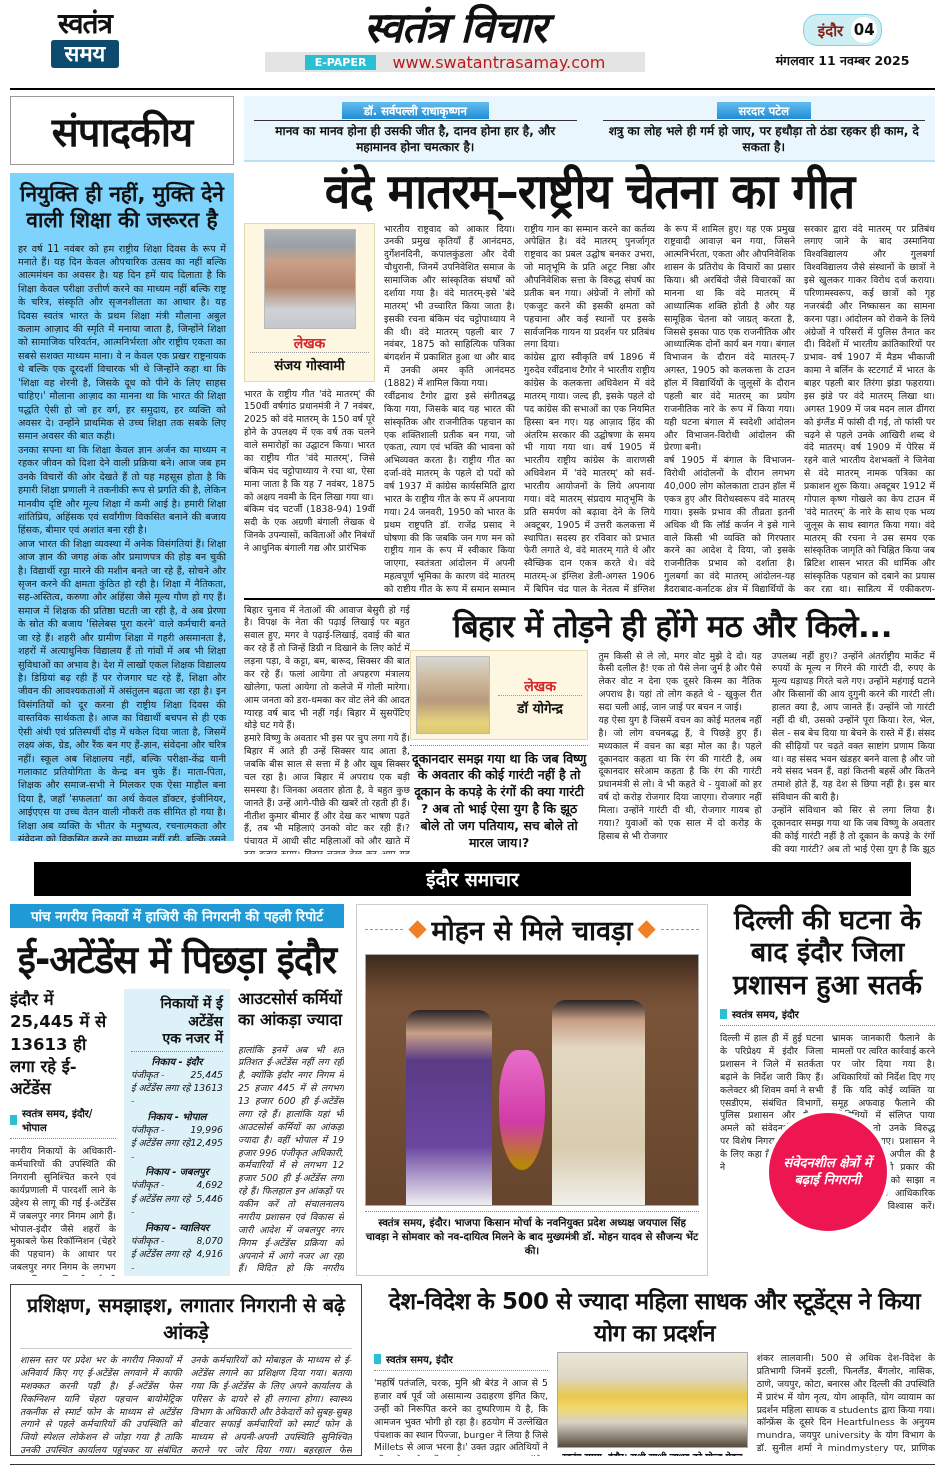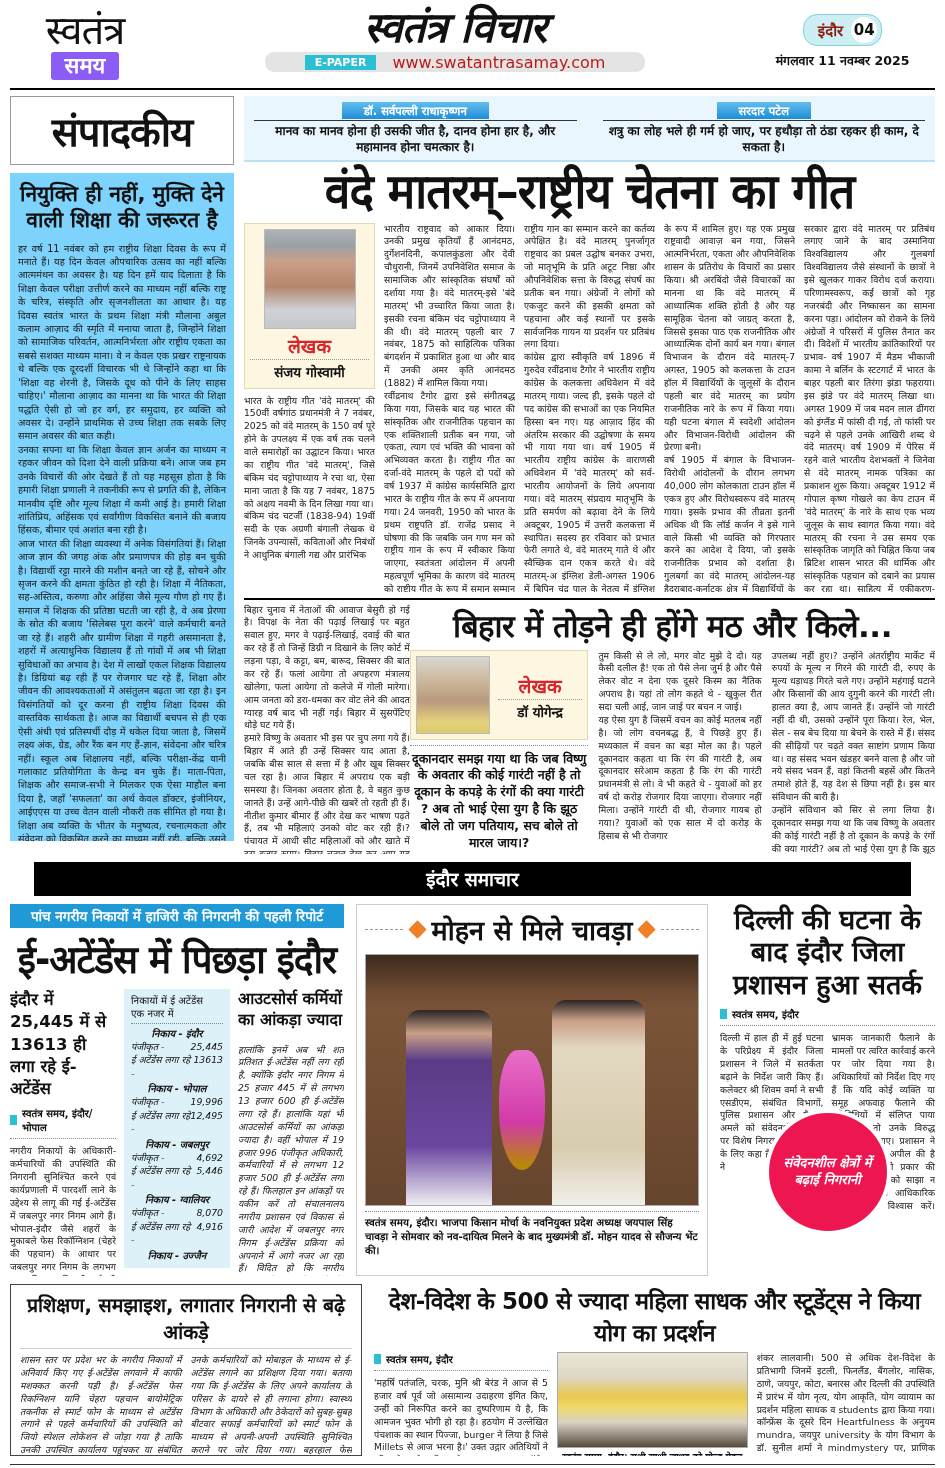--- a/index.html
+++ b/index.html
@@ -2,26 +2,26 @@
 <html><head>
 <meta charset="utf-8">
 <style>
   html,body{margin:0;padding:0;background:#888;}
   *{box-sizing:border-box;}
   .page{width:945px;height:1468px;margin:0 auto;background:#fff;position:relative;
         font-family:"DejaVu Sans","Liberation Sans",sans-serif;color:#111;overflow:hidden;padding:6px 10px 0 10px;}
   
   .masthead{display:flex;align-items:flex-start;height:80px;position:relative;}
   .logo{width:150px;text-align:center;padding-top:4px;}
-  .logo-top{font-size:40px;font-weight:normal;letter-spacing:-1px;line-height:1;}
-  .logo-bot{display:inline-block;background:#8b5cf6;color:#fff;font-weight:bold;font-size:22px;
+  .logo-top{font-size:28px;font-weight:bold;letter-spacing:-1px;line-height:1;}
+  .logo-bot{display:inline-block;background:#0c4a6e;color:#fff;font-weight:bold;font-size:22px;
             padding:1px 14px;border-radius:3px;margin-top:2px;line-height:1.2;}
   .mast-center{flex:1;text-align:center;}
   .paper-title{font-size:42px;font-weight:bold;letter-spacing:-1px;line-height:1.05;font-style:italic;}
-  .epaper-bar{margin:2px auto 0;background:#e4e4e4;width:380px;height:20px;display:flex;align-items:center;justify-content:center;gap:16px;border-radius:9px;}
+  .epaper-bar{margin:2px auto 0;background:#e4e4e4;width:380px;height:20px;display:flex;align-items:center;justify-content:center;gap:16px;}
   .epaper-badge{background:#2bbfd4;color:#fff;font-weight:bold;font-size:11px;padding:1px 10px;}
   .site-url{font-weight:normal;font-size:16px;color:#b91c1c;}
   .mast-right{width:185px;text-align:center;padding-top:8px;}
   .edition-pill{display:inline-flex;align-items:center;background:#cdeff4;border:1px solid #7fd2de;border-radius:14px;padding:2px 4px 2px 14px;gap:8px;}
   .edition-name{color:#8c1d12;font-weight:bold;font-size:15px;}
   .page-num{background:#fff;border-radius:50%;width:26px;height:26px;display:flex;align-items:center;justify-content:center;font-weight:bold;font-size:15px;}
   .issue-date{font-weight:bold;font-size:12.5px;margin-top:6px;}
   .mast-rule{border-top:2.5px solid #000;margin:2px 0 6px 0;}
   
   .top-grid{display:flex;gap:10px;height:758px;}
@@ -39,21 +39,21 @@
   .quote-badge{display:inline-block;background:linear-gradient(180deg,#63bdee,#1f8dd6);color:#fff;font-weight:bold;font-size:11.5px;padding:1px 22px;}
   .quote-rule{border-top:1px solid #333;margin:1px 0 3px 0;}
   .quote-text{font-size:12px;font-weight:bold;line-height:1.3;}
   
   .lead-head{font-size:46px;font-weight:bold;text-align:center;letter-spacing:-1px;line-height:1.1;margin:4px 0 6px 0;transform:scaleY(1.05);}
   .lead-cols{display:flex;gap:9px;height:392px;overflow:hidden;}
   .lead-col{flex:1;overflow:hidden;}
   .author-card{background:#fdf6e0;border:1px solid #e5d9b0;text-align:center;padding:5px 5px 7px 5px;margin-bottom:6px;}
   .author-photo{width:92px;height:100px;margin:0 auto;border:1px solid #bbb;
      background:linear-gradient(180deg,#aeb2b6 0%,#9aa0a6 16%,#c9a087 32%,#b5876e 58%,#cfd3d8 82%,#c4c8cd 100%);}
-  .author-label{color:#d6252b;font-weight:bold;font-size:19px;margin-top:4px;}
+  .author-label{color:#d6252b;font-weight:bold;font-size:14px;margin-top:4px;}
   .author-name{font-weight:bold;font-size:13.5px;border-top:1px dotted #999;padding-top:3px;}
   
   .bihar{border-top:2.5px solid #000;margin-top:6px;padding-top:4px;display:flex;height:272px;overflow:hidden;}
   .b-col1{width:24%;flex:none;}
   .b-right{flex:1;display:flex;flex-direction:column;}
   .b-head{font-size:31px;font-weight:bold;text-align:center;letter-spacing:-0.5px;margin:0 0 4px 0;}
   .b-body{display:flex;gap:10px;flex:1;overflow:hidden;}
   .b-mid{width:34%;flex:none;}
   .b-col{flex:1;}
   .author-card2{background:#fdf6e0;border:1px solid #e5d9b0;display:flex;align-items:center;gap:8px;padding:5px;margin-bottom:5px;}
@@ -70,38 +70,38 @@
   .attendance{width:334px;flex:none;}
   .kicker{background:#1f9ad6;color:#fff;font-weight:bold;font-size:13.5px;padding:3px 8px;text-align:center;}
   .att-head{font-size:37px;font-weight:bold;letter-spacing:-1px;margin:4px 0 6px 0;text-align:center;transform:scaleY(1.05);}
   .att-body{display:flex;gap:8px;height:288px;overflow:hidden;}
   .att-c{flex:1;overflow:hidden;}
   .att-sub{font-size:16.5px;font-weight:bold;line-height:1.35;margin-bottom:6px;}
   .byline{display:flex;align-items:center;gap:5px;font-weight:bold;font-size:10px;
           border-bottom:1px dotted #888;padding-bottom:4px;margin-bottom:6px;}
   .byline-sq{width:7px;height:10px;background:#2bbfd4;flex:none;}
   .stats-box{background:#ddf1f8;padding:6px 7px;}
-  .stats-title{font-weight:normal;font-size:10px;text-align:left;line-height:1.25;border-bottom:1px dotted #789;padding-bottom:3px;margin-bottom:3px;}
+  .stats-title{font-weight:bold;font-size:14px;text-align:right;line-height:1.25;border-bottom:1px dotted #789;padding-bottom:3px;margin-bottom:3px;}
   .stats-city{font-weight:bold;font-style:italic;font-size:9.8px;text-align:center;margin-top:2px;}
   .stats-row{display:flex;justify-content:space-between;font-style:italic;font-size:9.3px;line-height:1.45;}
   .att-c3-title{font-size:16px;font-weight:bold;line-height:1.3;margin-bottom:13px;}
   .italic{font-style:italic;}
   
   .chawda{width:352px;flex:none;border:1px solid #ccc;padding:6px 8px;}
   .ch-headrow{display:flex;align-items:center;gap:8px;}
   .dotline{flex:1;border-top:1px dashed #999;}
   .diamond{width:13px;height:13px;background:#f07f26;transform:rotate(45deg);flex:none;}
   .ch-head{font-size:27px;font-weight:bold;white-space:nowrap;}
   .ch-photo{margin-top:6px;height:252px;border:1px solid #aaa;
      background:linear-gradient(180deg,#3c2a1c 0%,#6e4a33 14%,#7a5438 22%,#66452e 100%),#6e4a33;position:relative;overflow:hidden;}
   .fig{position:absolute;bottom:0;}
   .fig1{left:12%;width:26%;height:78%;background:linear-gradient(180deg,#2a2424 0%,#c9a087 12%,#5a3b85 26%,#6b46a0 70%,#efeef2 100%);border-radius:14px 14px 0 0;}
   .fig2{left:56%;width:28%;height:82%;background:linear-gradient(180deg,#2a2424 0%,#c9a087 10%,#e3d9c2 24%,#d8cbae 72%,#f2f0ea 100%);border-radius:14px 14px 0 0;}
   .garland{position:absolute;left:40%;top:38%;width:14%;height:48%;background:linear-gradient(180deg,#e86fc8,#d13aa8 60%,#b8860b 95%);border-radius:40% 40% 50% 50%;}
-  .ch-caption{font-size:10.3px;font-weight:bold;line-height:1.35;border-top:1px dotted #888;margin-top:5px;padding-top:4px;}
+  .ch-caption{font-size:10.3px;font-weight:bold;text-align:center;line-height:1.35;border-top:1px dotted #888;margin-top:5px;padding-top:4px;}
   
   .delhi{flex:1;position:relative;}
   .delhi-head{font-size:27px;font-weight:bold;text-align:center;line-height:1.2;margin:0 0 6px 0;}
   .delhi-cols{display:flex;gap:8px;height:268px;overflow:hidden;position:relative;}
   .alert-circle{position:absolute;left:50%;top:52%;transform:translate(-50%,-50%);width:118px;height:118px;border-radius:50%;
      background:#ee1651;color:#fff;display:flex;align-items:center;justify-content:center;text-align:center;
      font-weight:bold;font-style:italic;font-size:13px;line-height:1.3;padding:10px;box-shadow:0 0 0 4px #fff;}
   
   .bottom2{display:flex;gap:12px;margin-top:8px;height:172px;overflow:hidden;}
   .training{width:352px;flex:none;border:1.5px solid #444;padding:6px 9px;}

